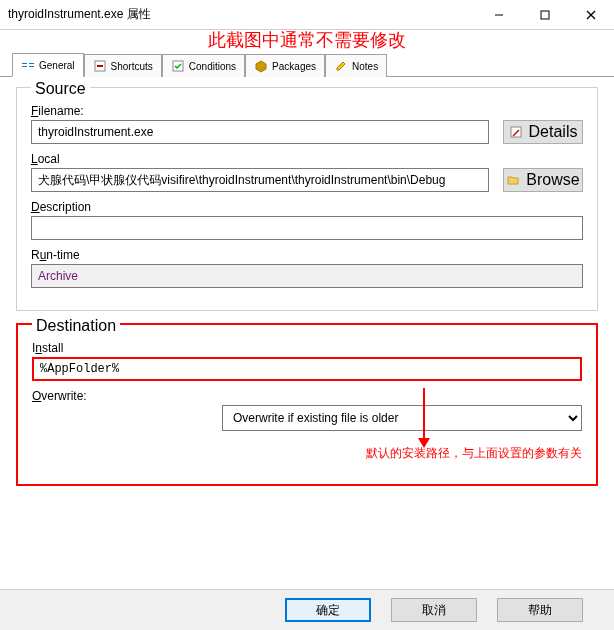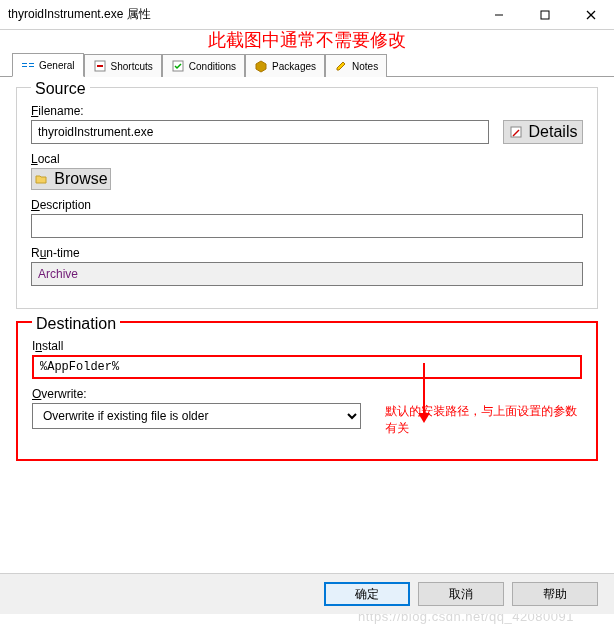--- a/index.html
+++ b/index.html
@@ -25,21 +25,21 @@
 .input { flex: 1; border: 1px solid #7a7a7a; background: #fff; height: 24px; padding: 0 6px; font-size: 12px; color: #000; }
 .input.readonly { background: #f0f0f0; color: #701a75; }
 .input.highlight { border: 2px solid #f00; font-family: Liberation Mono, monospace; }
 .btn2 { width: 80px; border: 1px solid #adadad; background: #e1e1e1; display: flex; align-items: center; justify-content: center; gap: 6px; font-size: 16px; cursor: pointer; }
 .btn2 .bicon { width: 14px; height: 14px; display: inline-flex; }
 .select { width: 360px; height: 26px; border: 1px solid #7a7a7a; background: #fff; padding: 0 6px; font-size: 12px; }
 .arrow-wrap { position: absolute; left: 400px; bottom: 104px; display: flex; flex-direction: column; align-items: center; }
 .arrow-line { width: 2px; height: 50px; background: #f00; }
 .arrow-head { width: 0; height: 0; border-left: 6px solid transparent; border-right: 6px solid transparent; border-top: 10px solid #f00; }
 .annotation-bottom { color: #f00; font-size: 12px; }
-.footer { display: flex; justify-content: flex-end; gap: 8px; padding: 8px 16px; border-top: 1px solid #d0d0d0; position: absolute; bottom: 16px; left: 0; right: 0; background: #f0f0f0; }
+.footer { display: flex; justify-content: flex-end; gap: 20px; padding: 8px 31px; border-top: 1px solid #d0d0d0; position: absolute; bottom: 0; left: 0; right: 0; background: #f0f0f0; }
 .fbtn { width: 86px; height: 24px; border: 1px solid #adadad; background: #e1e1e1; font-size: 12px; cursor: pointer; }
 .fbtn.primary { border: 2px solid #0078d7; background: #e5f1fb; }
 .watermark { position: absolute; bottom: 6px; right: 40px; color: #d8d8d8; font-size: 13px; letter-spacing: 0.5px; z-index: 0; }
 </style>
 </head>
 <body>
 
 <div class="titlebar">
   <span class="title">thyroidInstrument.exe 属性</span>
   <div class="btns">
@@ -125,20 +125,21 @@
               <svg viewBox="0 0 14 14">
                 <rect x="2" y="2" width="10" height="10" fill="#fff" stroke="#888"></rect>
                 <path d="M4 11 L10 5" stroke="#c00" stroke-width="1.5"></path>
               </svg>
             </span>
             <span>Details</span>
           </button>
       </div>
       <label class="label"><u>L</u>ocal</label>
       <div class="row">
+        <input class="input" value="犬腺代码\甲状腺仪代码visifire\thyroidInstrument\thyroidInstrument\bin\Debug" style="">
         <button class="btn2">
             <span class="bicon">
               <svg viewBox="0 0 14 14">
                 <path d="M2 4 L6 4 L7 5 L12 5 L12 11 L2 11 Z" fill="#f5d060" stroke="#c4a030"></path>
               </svg>
             </span>
             <span>Browse</span>
           </button>
       </div>
       <label class="label"><u>D</u>escription</label>
@@ -153,21 +154,21 @@
   </div>
 
   <div class="fieldset dest" style="position:relative;">
     <span class="legend">Destination</span>
     <div class="inner">
       <label class="label">I<u>n</u>stall</label>
       <div class="row">
           <input class="input highlight" value="%AppFolder%" style="">
         </div>
       <label class="label"><u>O</u>verwrite:</label>
-      <div class="row" style="align-items:flex-start;">
+      <div class="row" style="align-items:flex-end;flex-direction:column;">
         <select class="select"><option>Overwrite if existing file is older</option></select>
         <span class="annotation-bottom" style="margin-left:10px;">默认的安装路径，与上面设置的参数有关</span>
       </div>
     </div>
     <div class="arrow-wrap" style="bottom:36px;">
       <div class="arrow-line"></div>
         <div class="arrow-head"></div>
     </div>
   </div>
 

